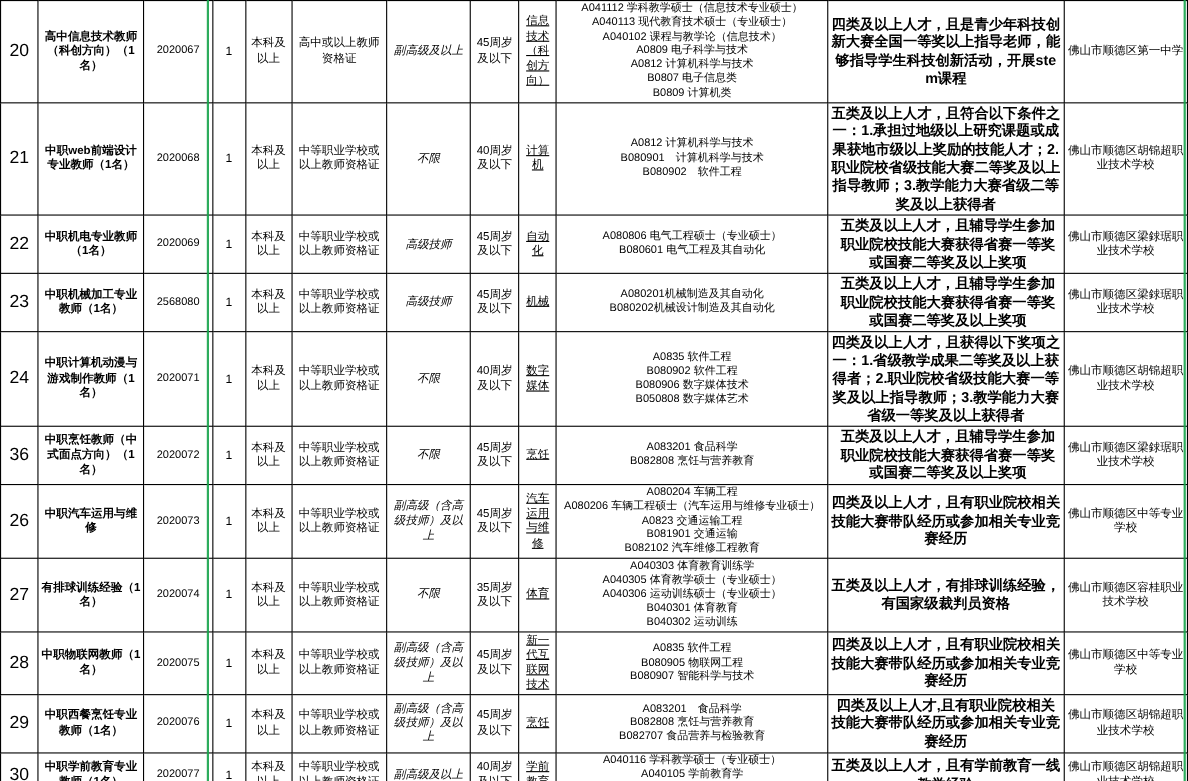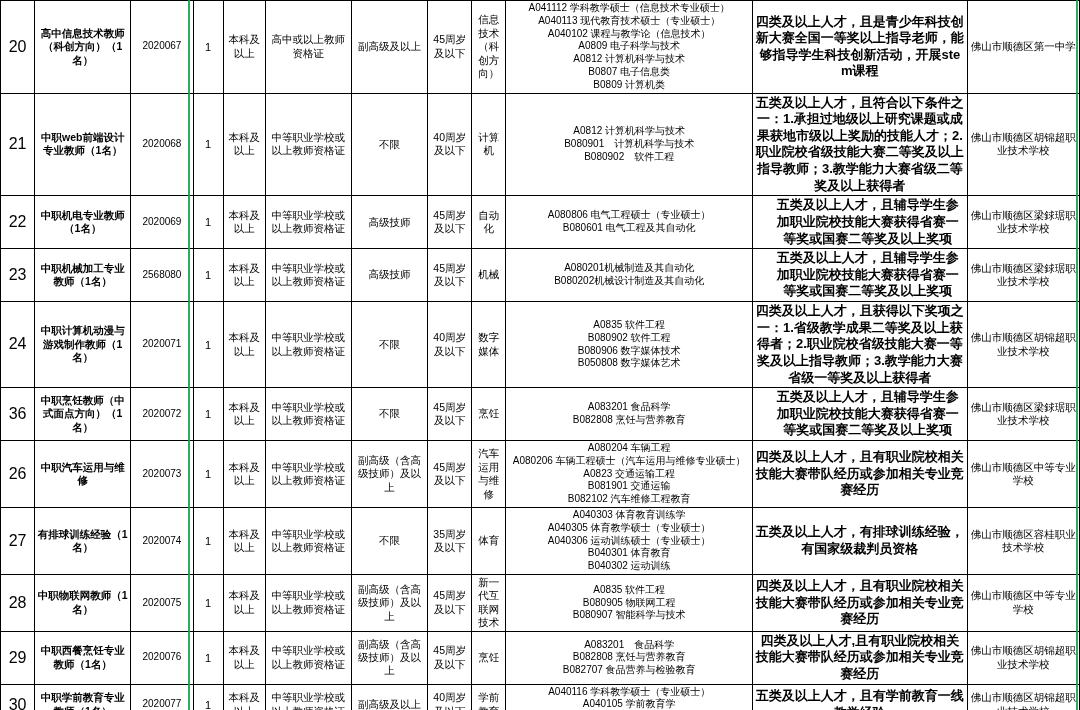--- a/index.html
+++ b/index.html
@@ -34,27 +34,27 @@
     line-height: 1.28;
     word-break: break-all;
     overflow: hidden;
   }
   td.num       { width: 34px;  font-size: 16px; }
   td.post      { width: 96px; font-weight: bold;  }
   td.code      { width: 62px;  font-size: 10px; }
   td.count     { width: 30px;  font-size: 11px; }
   td.edu       { width: 42px;  }
   td.degree    { width: 86px;  }
-  td.cert      { width: 76px;  }
+  td.cert      { width: 76px; font-style: italic;  }
   td.age       { width: 44px;  }
-  td.major-cat { width: 34px;  }
+  td.major-cat { width: 34px; text-decoration: underline;  }
   td.major     { width: 246px; text-align: left; padding-left: 3px; font-size: 10px; line-height: 1.22; }
   td.other     { width: 214px; text-align: left; padding-left: 3px; font-size: 13px; line-height: 1.25; font-weight: bold; }
   td.school    { width: 112px; font-size: 10.5px; }
-  td.other.ctr { text-align: center; padding-left: 18px; }
+  td.other.ctr { text-align: center; padding-left: 6px; }
   .vline {
     position: absolute;
     top: 0;
     width: 2px;
     height: 710px;
     background: #16a34a;
     opacity: .9;
   }
   .vline.left  { left: 188px; }
   .vline.right { left: 1076px; }

